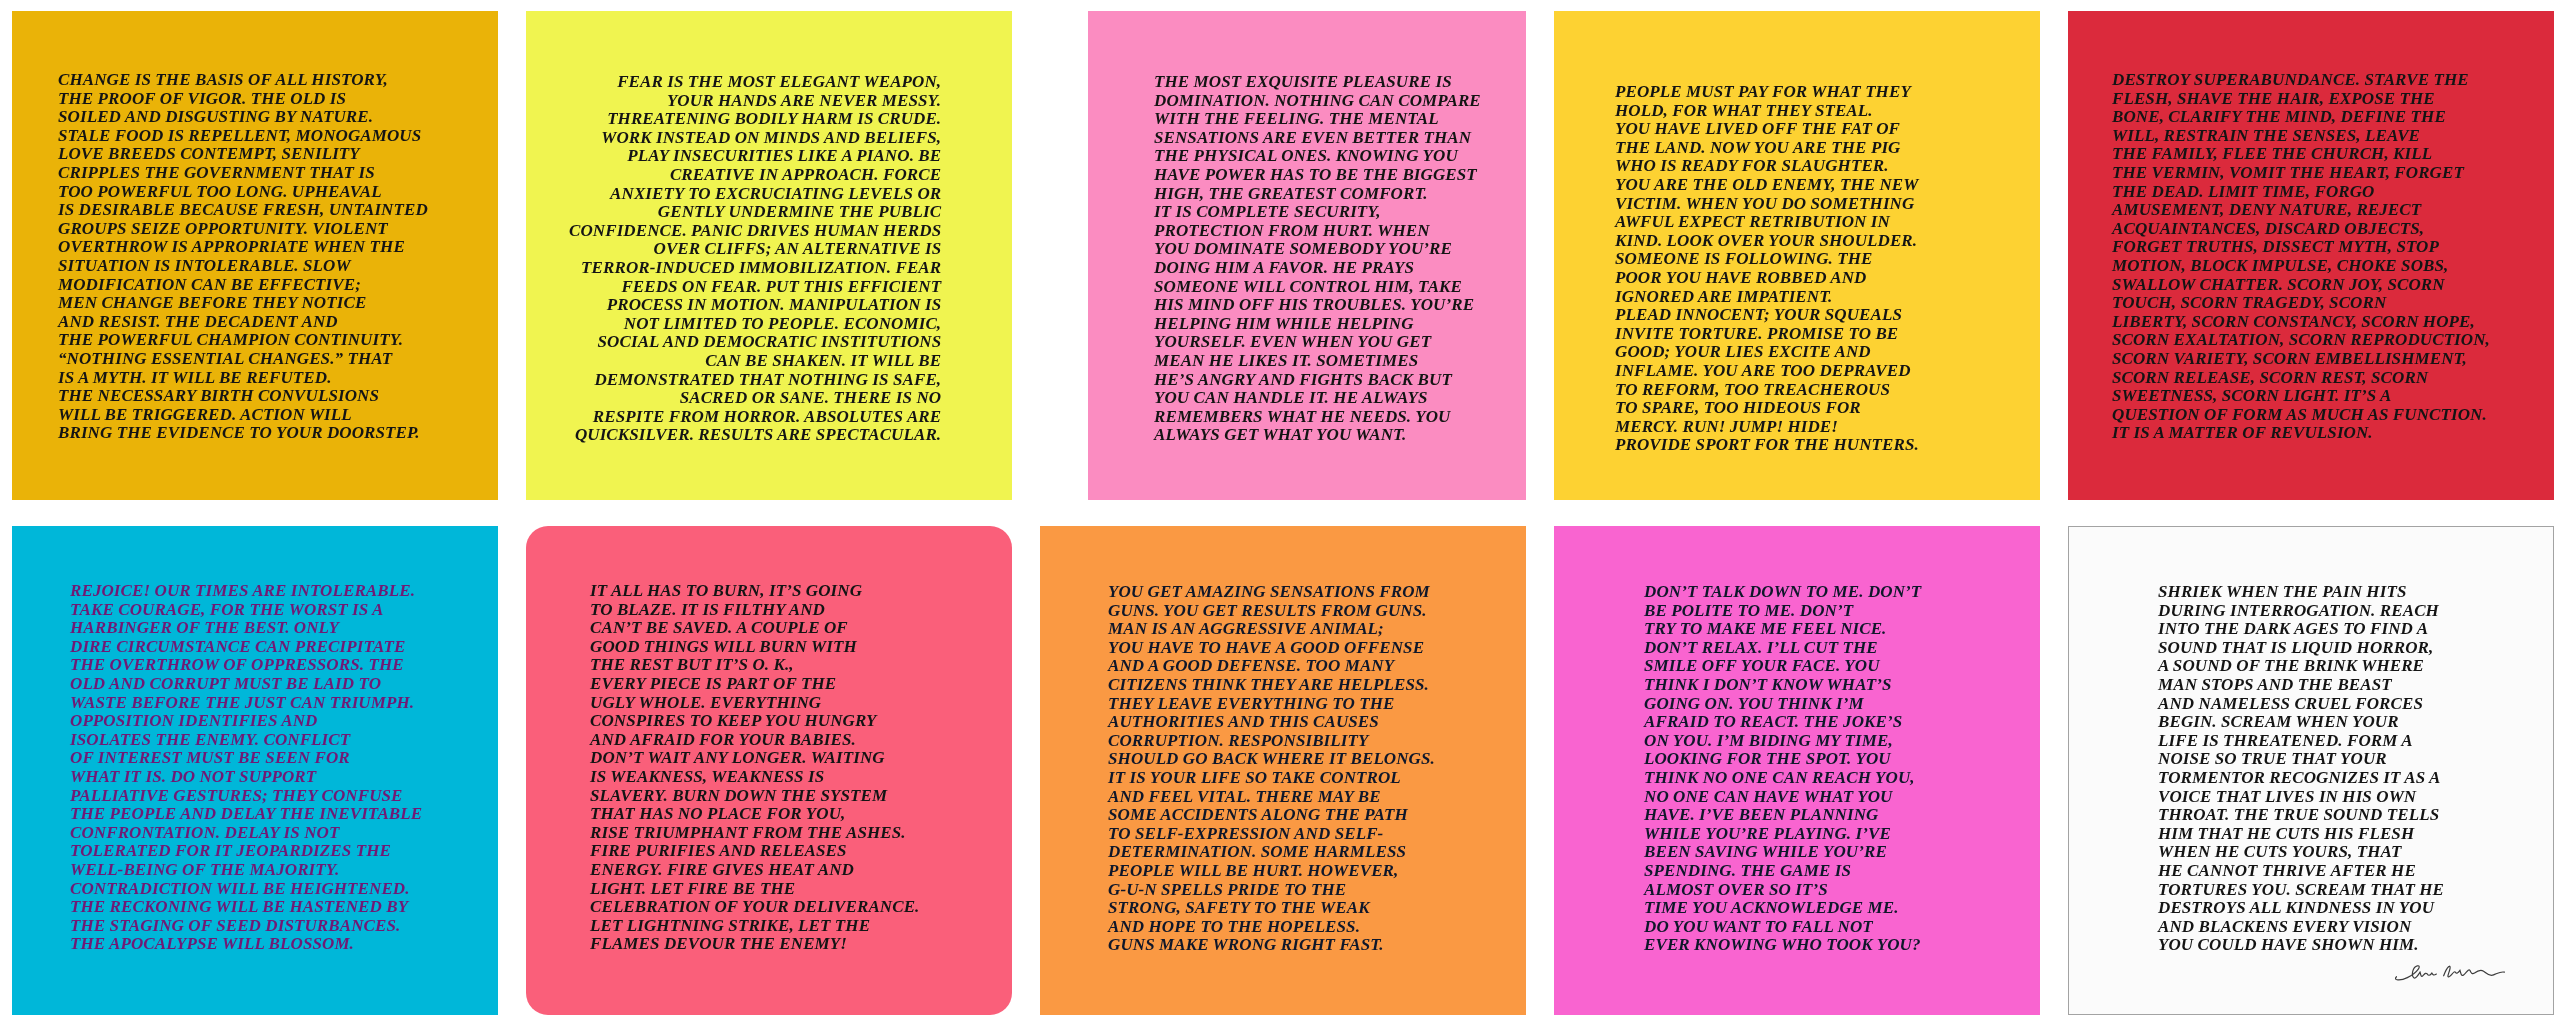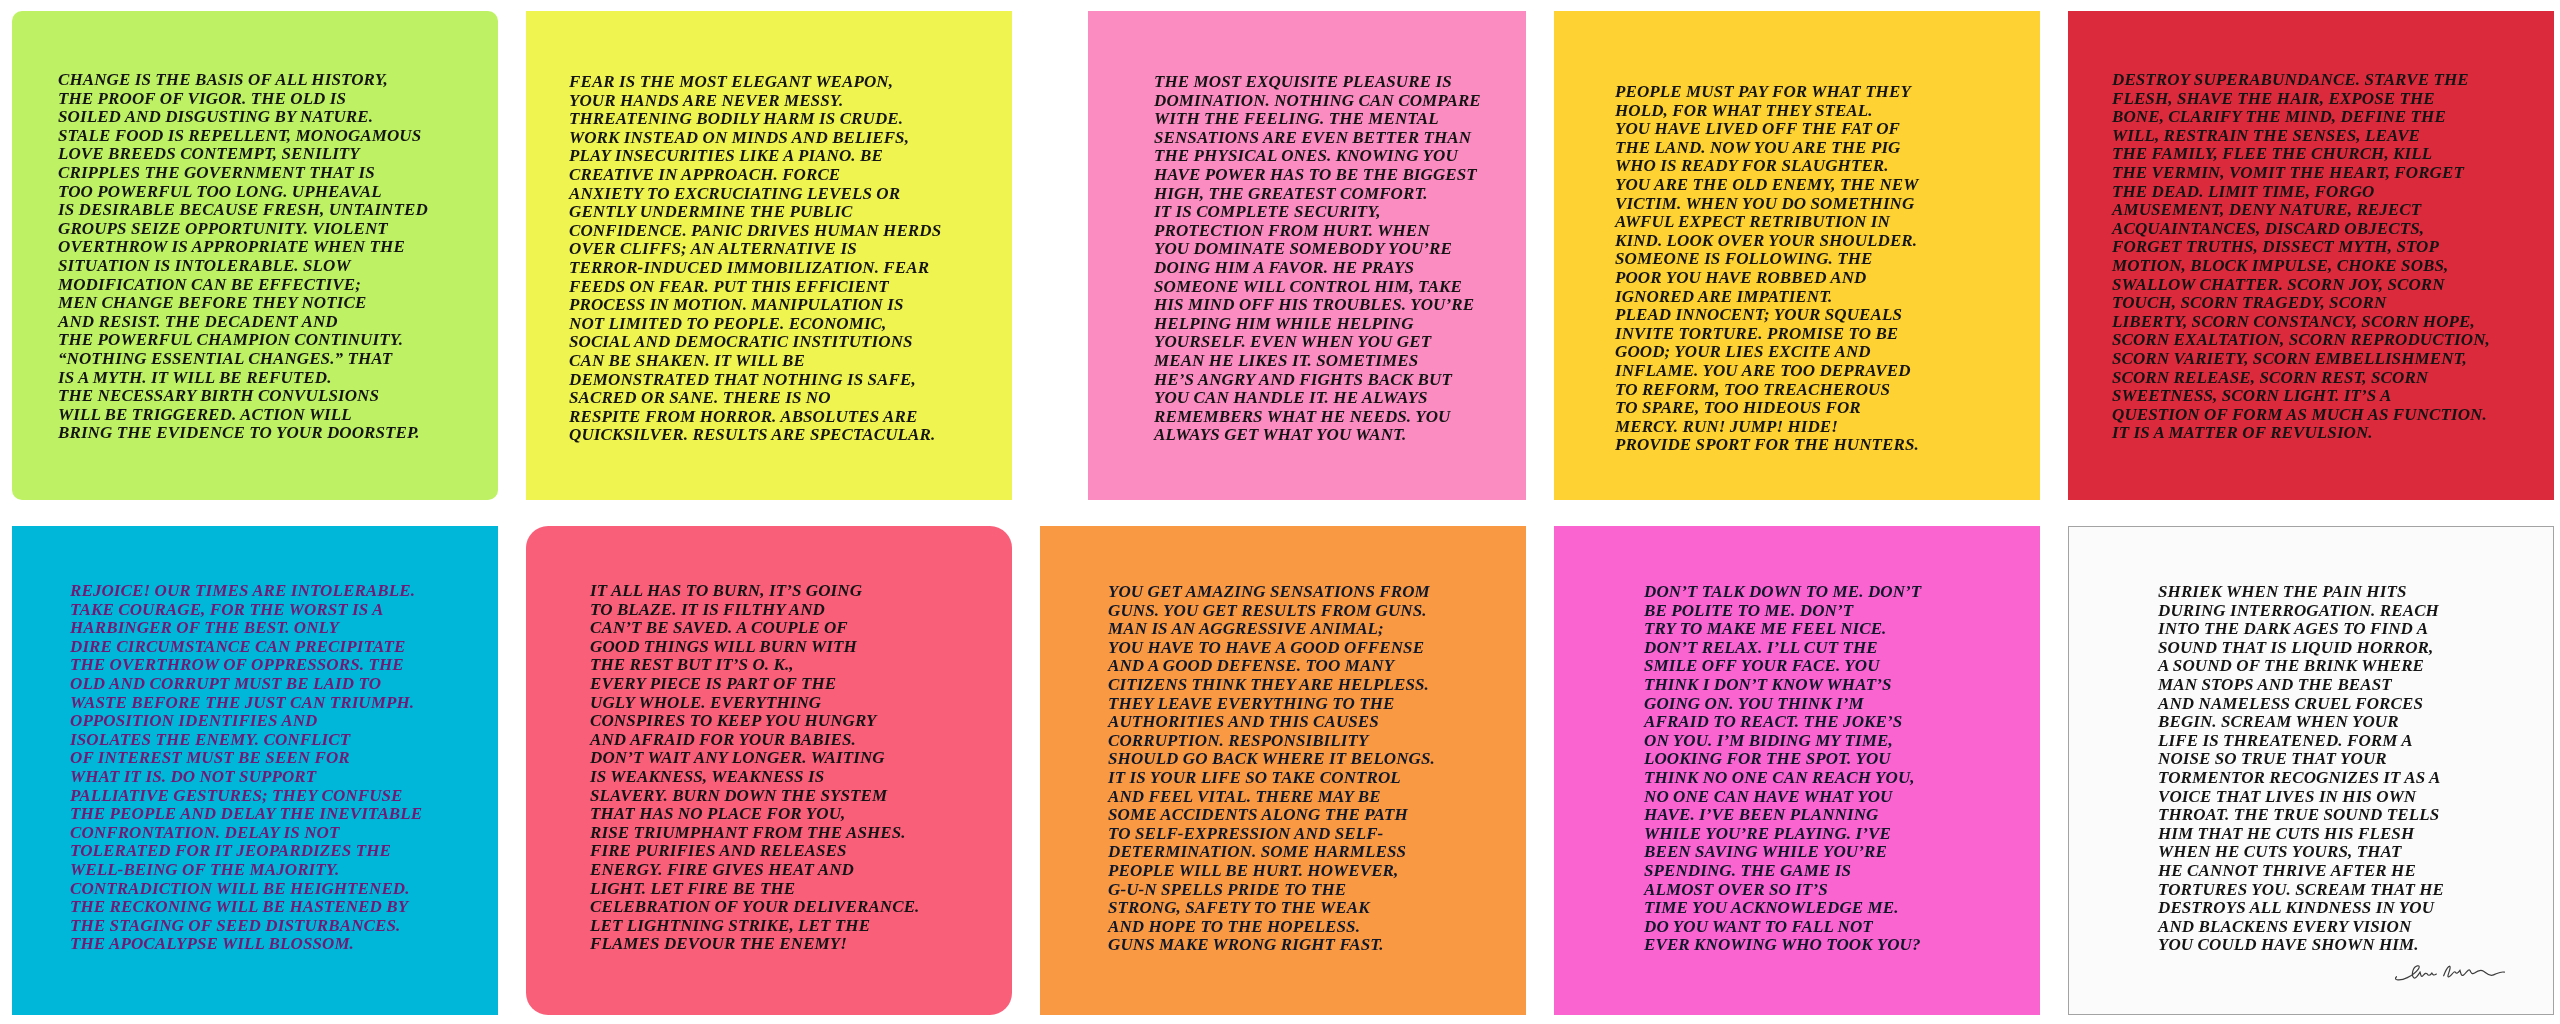--- a/index.html
+++ b/index.html
@@ -64,21 +64,21 @@
     width: 100%;
     height: 100%;
     display: block;
   }
 </style>
 </head>
 <body style="background: rgb(255, 255, 255);">
 
 <div class="grid">
 
-  <article class="panel p0" style="background: #bef264; border-radius: 10px;">
+  <article class="panel p0" style="background: #eab308;">
     <div class="essay-text" style="color: rgb(20, 20, 20);">CHANGE IS THE BASIS OF ALL HISTORY,
 THE PROOF OF VIGOR. THE OLD IS
 SOILED AND DISGUSTING BY NATURE.
 STALE FOOD IS REPELLENT, MONOGAMOUS
 LOVE BREEDS CONTEMPT, SENILITY
 CRIPPLES THE GOVERNMENT THAT IS
 TOO POWERFUL TOO LONG. UPHEAVAL
 IS DESIRABLE BECAUSE FRESH, UNTAINTED
 GROUPS SEIZE OPPORTUNITY. VIOLENT
 OVERTHROW IS APPROPRIATE WHEN THE
@@ -87,21 +87,21 @@
 MEN CHANGE BEFORE THEY NOTICE
 AND RESIST. THE DECADENT AND
 THE POWERFUL CHAMPION CONTINUITY.
 “NOTHING ESSENTIAL CHANGES.” THAT
 IS A MYTH. IT WILL BE REFUTED.
 THE NECESSARY BIRTH CONVULSIONS
 WILL BE TRIGGERED. ACTION WILL
 BRING THE EVIDENCE TO YOUR DOORSTEP.</div>
   </article>
 
-  <article class="panel p1" style="background: rgb(240, 244, 80);">
+  <article class="panel p1" style="background: rgb(240, 244, 80); text-align: right;">
     <div class="essay-text" style="color: rgb(20, 20, 20);">FEAR IS THE MOST ELEGANT WEAPON,
 YOUR HANDS ARE NEVER MESSY.
 THREATENING BODILY HARM IS CRUDE.
 WORK INSTEAD ON MINDS AND BELIEFS,
 PLAY INSECURITIES LIKE A PIANO. BE
 CREATIVE IN APPROACH. FORCE
 ANXIETY TO EXCRUCIATING LEVELS OR
 GENTLY UNDERMINE THE PUBLIC
 CONFIDENCE. PANIC DRIVES HUMAN HERDS
 OVER CLIFFS; AN ALTERNATIVE IS

